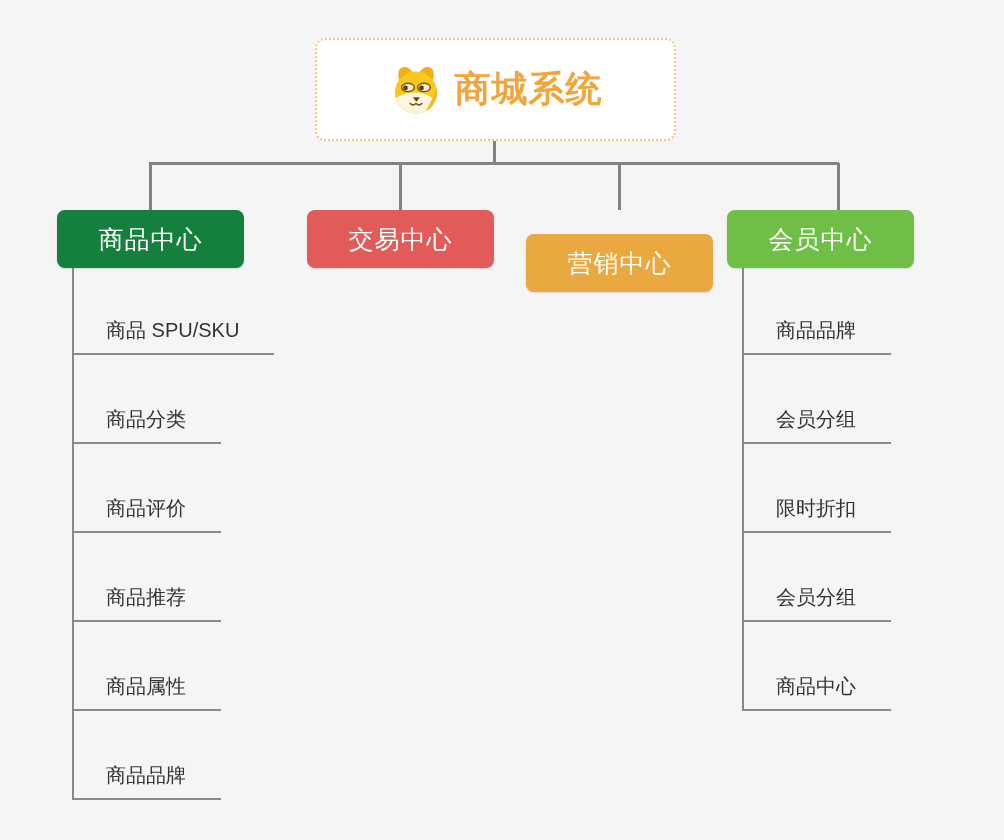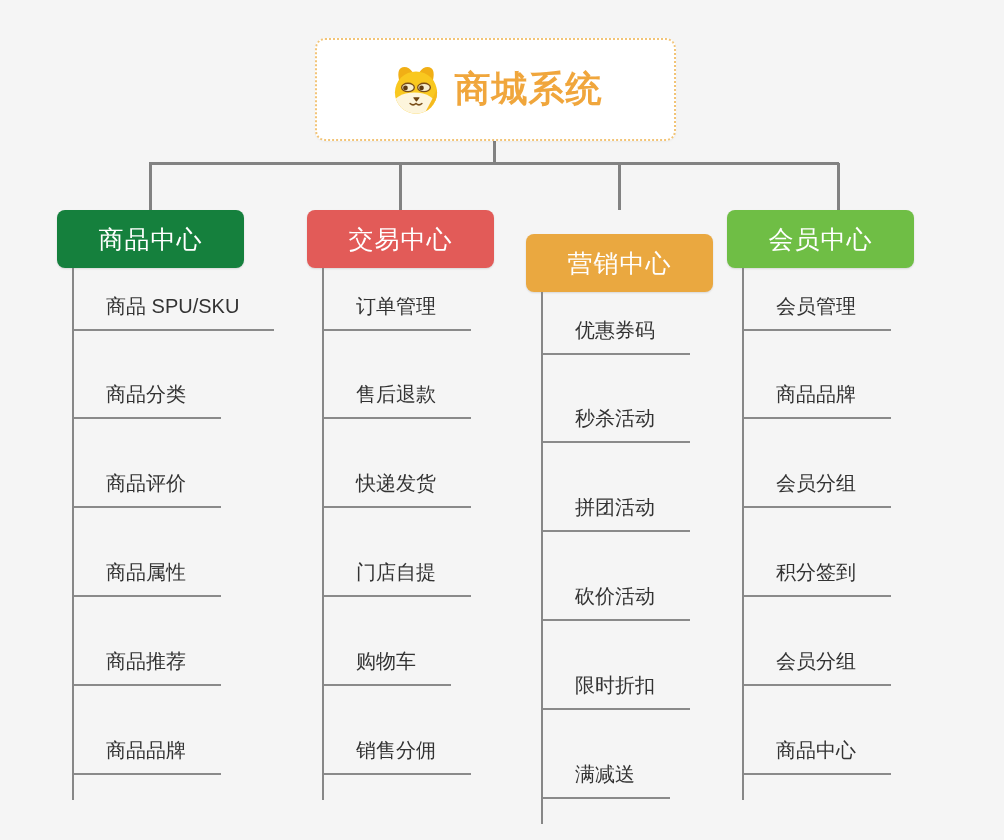--- a/index.html
+++ b/index.html
@@ -57,21 +57,21 @@
     position: relative;
     margin-left: 15px;
   }
   .items::before {
     content: "";
     position: absolute; left: 0; top: 0; bottom: 0;
     width: 2px; background: #878787;
   }
   .items li {
     height: 89px;
-    display: flex; align-items: center;
+    display: flex; align-items: flex-end;
   }
   .items li:first-child { height: 87px; }
   .leaf-label {
     display: inline-block;
     border-bottom: 2px solid #8A8A8A;
     padding: 0 35px 9px 34px;
     font-size: 20px; color: #333333;
     white-space: nowrap;
   }
 </style>
@@ -117,93 +117,50 @@
       <li>
           <span class="leaf-label">商品 SPU/SKU</span>
         </li>
       <li>
           <span class="leaf-label">商品分类</span>
         </li>
       <li>
           <span class="leaf-label">商品评价</span>
         </li>
       <li>
-          <span class="leaf-label">商品属性</span>
+          <span class="leaf-label">商品推荐</span>
         </li>
       <li>
-          <span class="leaf-label">商品推荐</span>
+          <span class="leaf-label">商品属性</span>
         </li>
       <li>
           <span class="leaf-label">商品品牌</span>
         </li>
     </ul>
   </div>
 
   <div class="col col-1">
     <div class="branch-box" style="background: rgb(226, 91, 88); text-align: center;">交易中心</div>
-    <ul class="items">
-      <li>
-          <span class="leaf-label">订单管理</span>
-        </li>
-      <li>
-          <span class="leaf-label">售后退款</span>
-        </li>
-      <li>
-          <span class="leaf-label">快递发货</span>
-        </li>
-      <li>
-          <span class="leaf-label">门店自提</span>
-        </li>
-      <li>
-          <span class="leaf-label">购物车</span>
-        </li>
-      <li>
-          <span class="leaf-label">销售分佣</span>
-        </li>
-    </ul>
   </div>
 
   <div class="col col-2">
     <div class="branch-box" style="background: rgb(234, 168, 64);">营销中心</div>
-    <ul class="items">
-      <li>
-          <span class="leaf-label">优惠券码</span>
-        </li>
-      <li>
-          <span class="leaf-label">秒杀活动</span>
-        </li>
-      <li>
-          <span class="leaf-label">拼团活动</span>
-        </li>
-      <li>
-          <span class="leaf-label">砍价活动</span>
-        </li>
-      <li>
-          <span class="leaf-label">限时折扣</span>
-        </li>
-      <li>
-          <span class="leaf-label">满减送</span>
-        </li>
-    </ul>
   </div>
 
   <div class="col col-3">
     <div class="branch-box" style="background: rgb(111, 190, 69);">会员中心</div>
     <ul class="items">
-      <li>
-          <span class="leaf-label">会员管理</span>
-        </li>
       <li>
           <span class="leaf-label">商品品牌</span>
         </li>
       <li>
           <span class="leaf-label">会员分组</span>
         </li>
       <li>
-          <span class="leaf-label">积分签到</span>
+          <span class="leaf-label">限时折扣</span>
         </li>
       <li>
           <span class="leaf-label">会员分组</span>
         </li>
       <li>
           <span class="leaf-label">商品中心</span>
         </li>
     </ul>
   </div>
 

